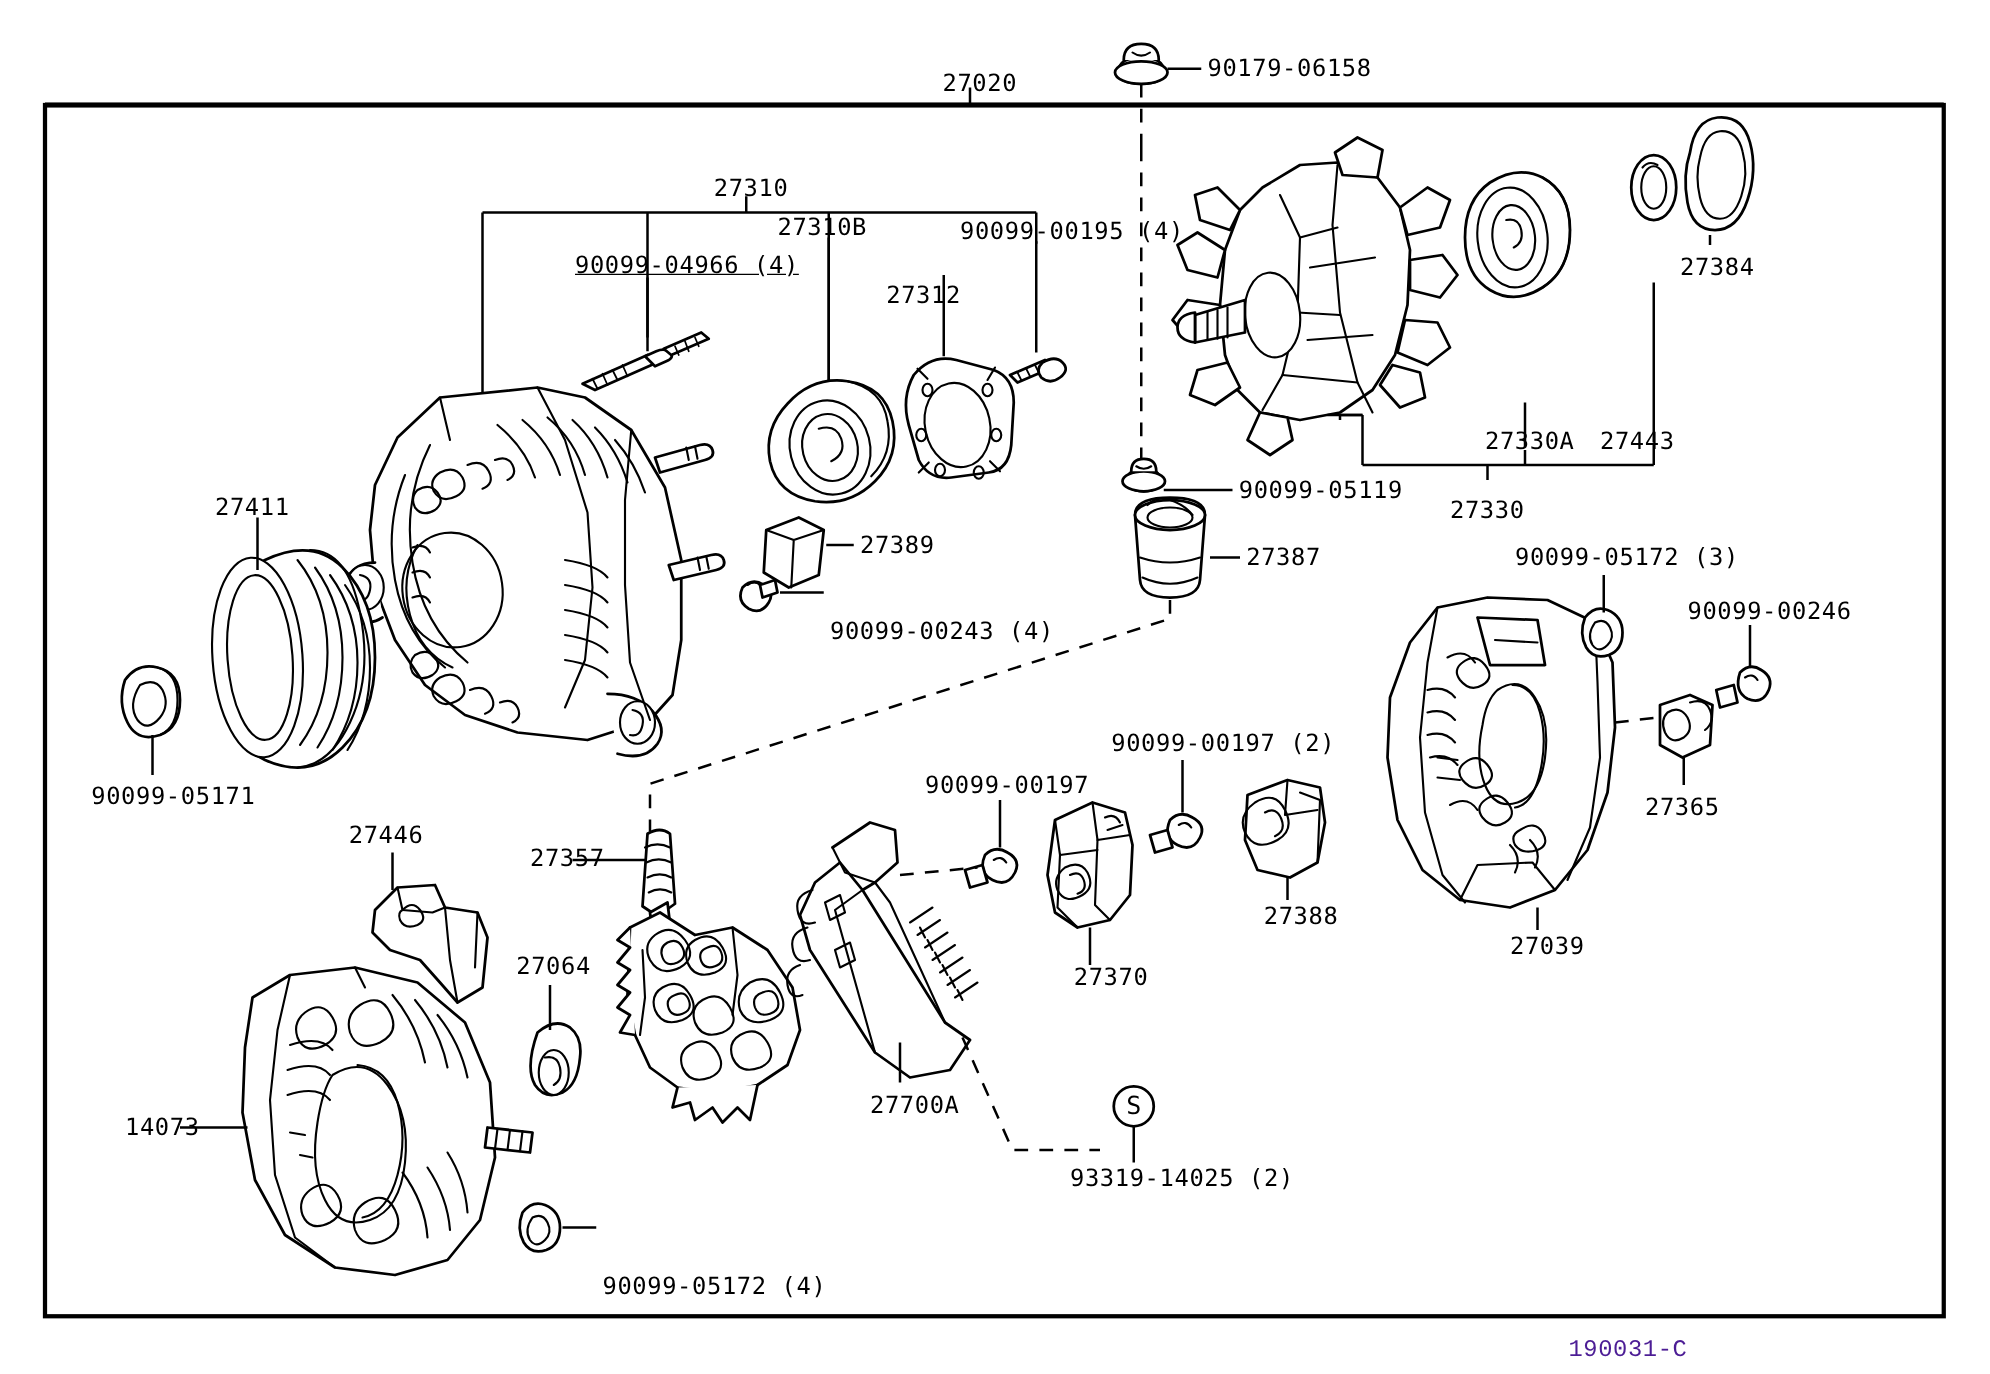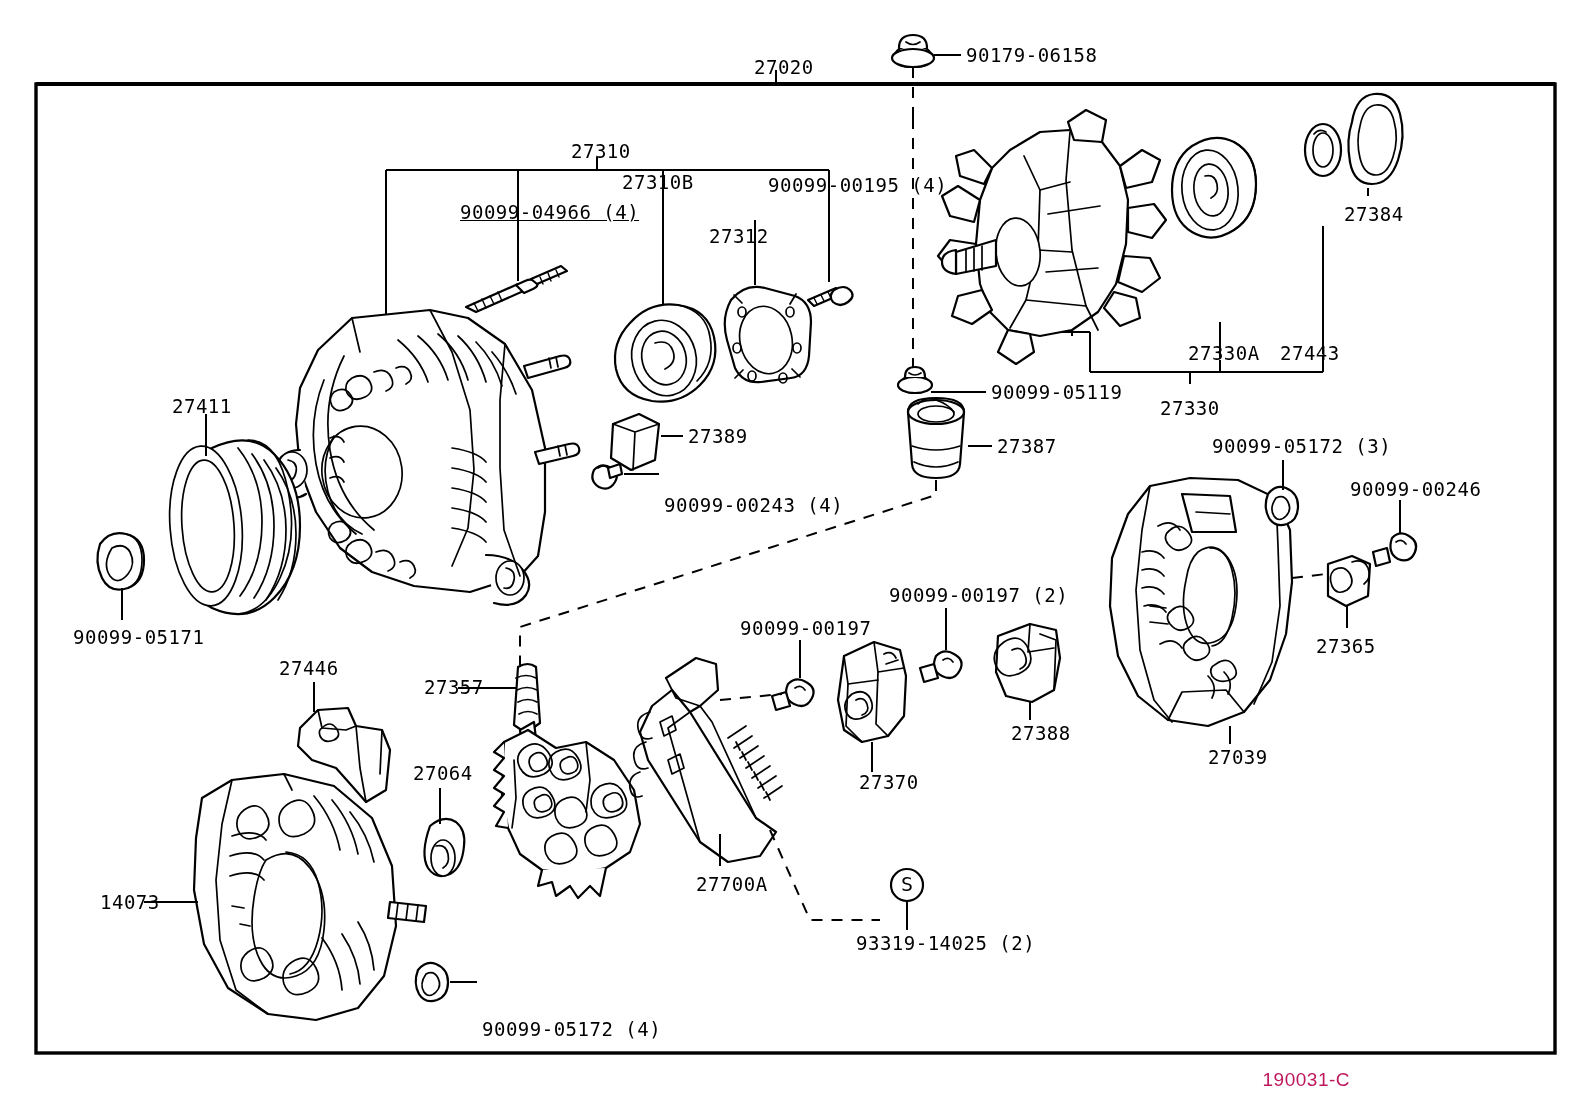--- a/index.html
+++ b/index.html
@@ -15,22 +15,22 @@
     position:absolute;
     font-family:"DejaVu Sans Mono","Liberation Mono",monospace;
     font-size:19px;
     letter-spacing:0.5px;
     color:#000;
     white-space:nowrap;
     line-height:19px;
   }
   .diagid{
     position:absolute;right:14px;bottom:8px;
-    font-family:Liberation Sans, sans-serif;
-    font-size:19px;letter-spacing:0.5px;color:#be185d;white-space:nowrap;
+    font-family:Liberation Mono, monospace;
+    font-size:19px;letter-spacing:0.5px;color:#4c1d95;white-space:nowrap;
   }
 </style>
 </head>
 <body>
 
 <div id="stage">
 
 <svg id="art" viewBox="0 0 1592 1099" xmlns="http://www.w3.org/2000/svg">
   <defs>
     <style>

